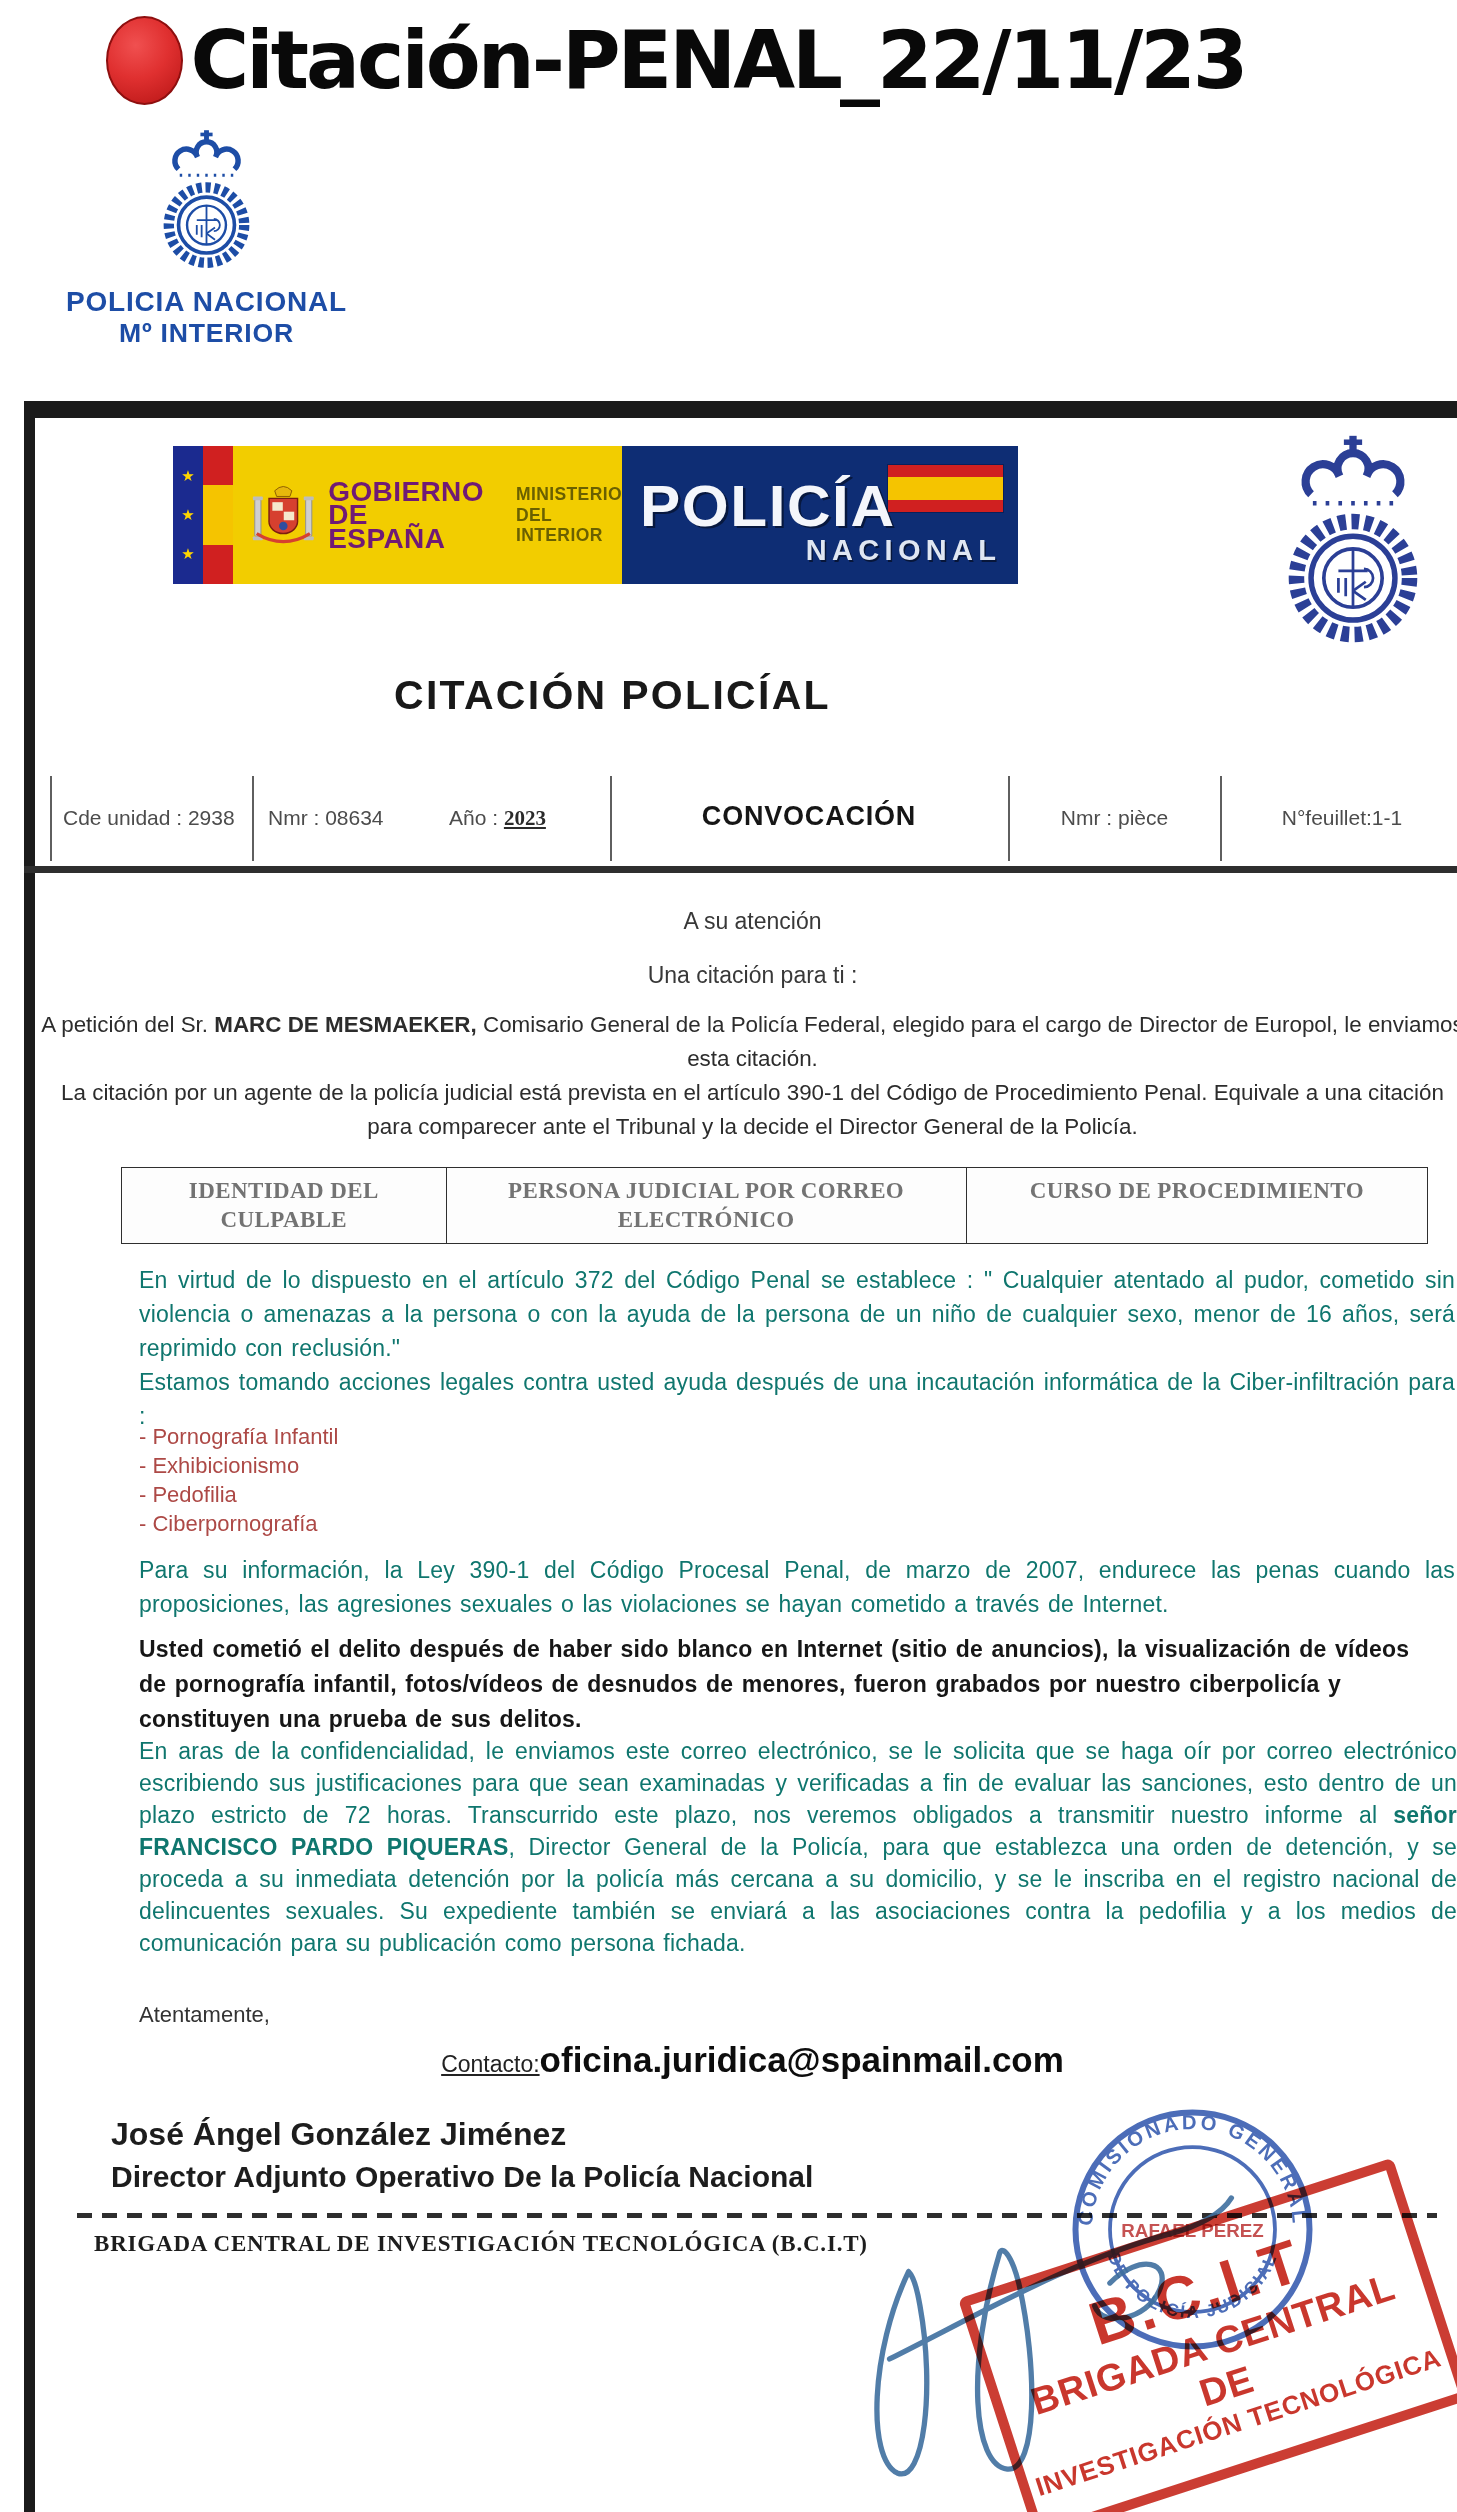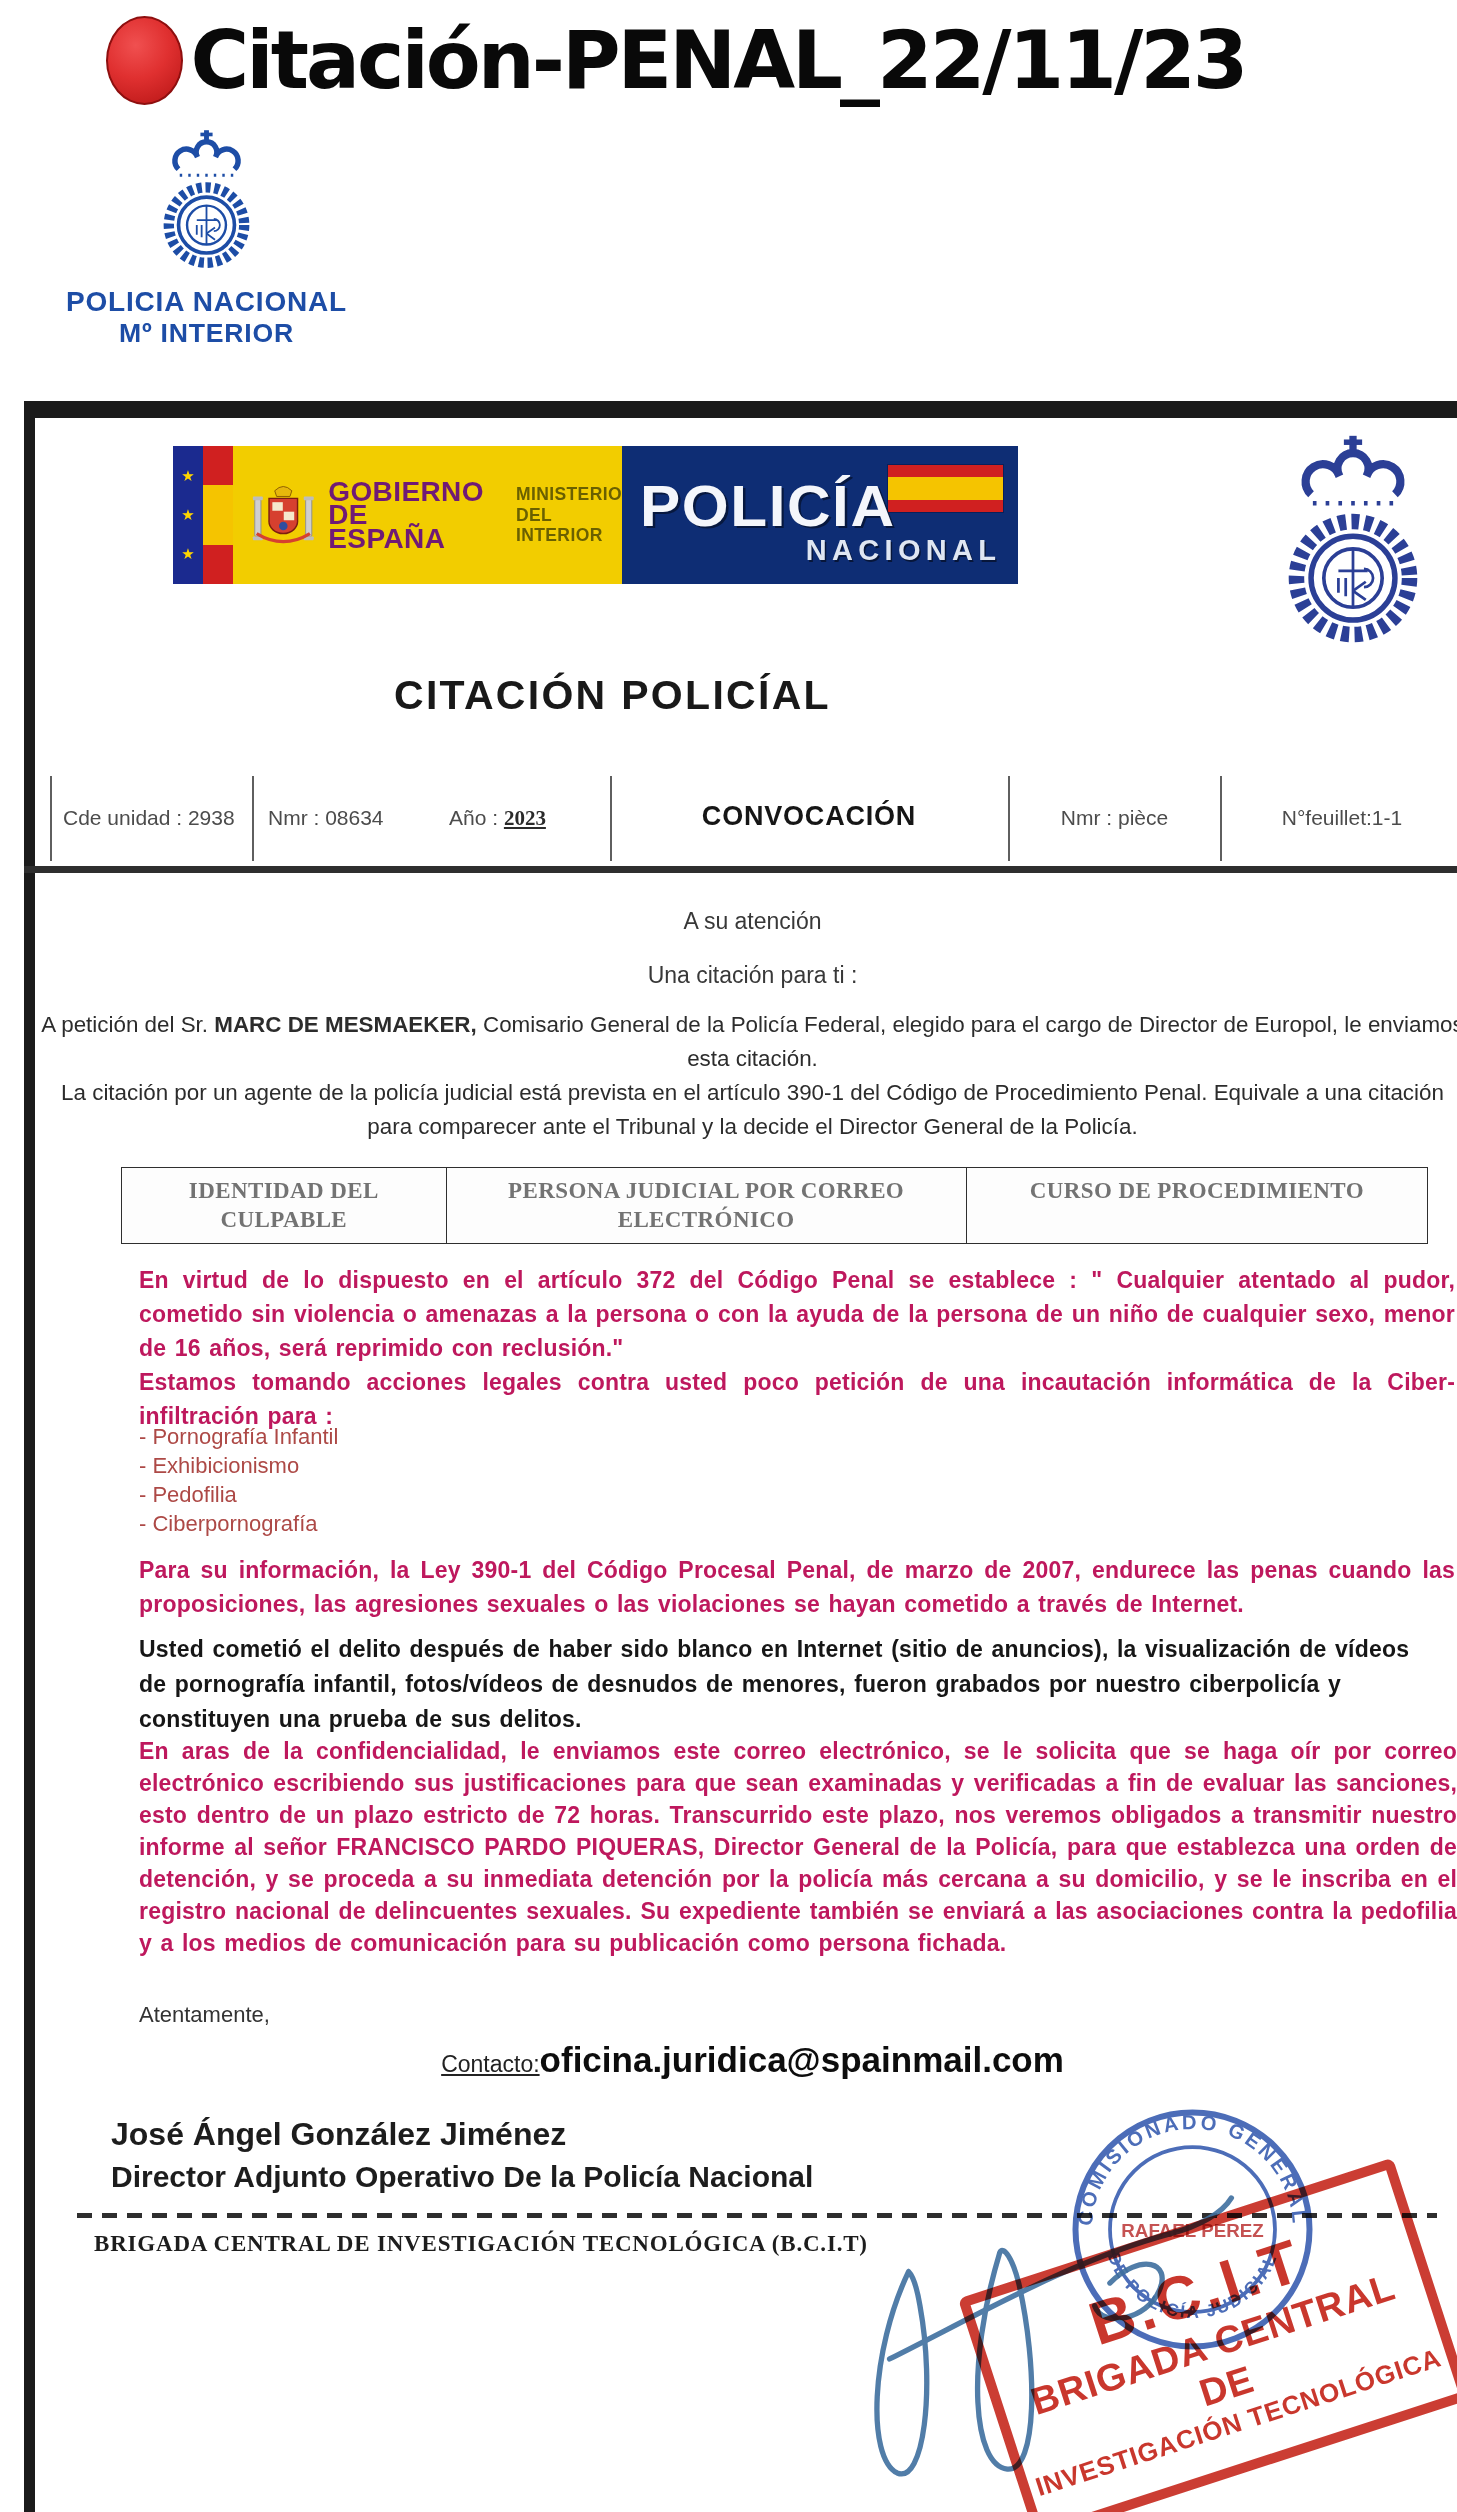--- a/index.html
+++ b/index.html
@@ -71,22 +71,22 @@
   
   .idtable{left:97px;top:1167px;width:1307px;display:flex;border:1.5px solid #2f2f2f;box-sizing:border-box;
            font-family:"Liberation Serif",serif;font-weight:bold;font-size:23px;color:#737373;background:#fdfdfd;}
   .idtable .cell{border-right:1.5px solid #2f2f2f;box-sizing:border-box;display:flex;justify-content:center;
                  padding:7.6px 6px 9px;text-align:center;line-height:29px;letter-spacing:0.4px;}
   .idtable .c1{width:325px;}
   .idtable .c2{width:521px;}
   .idtable .c3{width:461px;border-right:none;}
 
   
-  .bodyp{left:115px;width:1316px;font-size:23px;line-height:34px;color:#be185d;
-         letter-spacing:0.2px;word-spacing:1.9px;font-weight:bold;}
+  .bodyp{left:115px;width:1316px;font-size:23px;line-height:34px;color:#0f766e;
+         letter-spacing:0.2px;word-spacing:1.9px;}
   .just{text-align:justify;}
   .p34{top:1263px;}
   .p34 p{margin:0;}
   .offense-list{left:115px;top:1422px;font-size:22px;line-height:29px;color:#ad4946;font-weight:500;}
   .p5{top:1553px;}
   .p6{top:1632px;font-weight:bold;color:#161616;width:1295px;line-height:35px;text-align:left;}
   .p7{top:1735px;line-height:32px;width:1318px;}
   .closing{left:115px;top:2002px;font-size:22px;color:#333;}
 
   .contact-line{left:0;top:2040px;width:1457px;text-align:center;white-space:nowrap;}
@@ -232,21 +232,21 @@
   </div>
 
   <div class="abs idtable">
     <div class="cell c1">IDENTIDAD DEL CULPABLE</div>
     <div class="cell c2">PERSONA JUDICIAL POR CORREO ELECTRÓNICO</div>
     <div class="cell c3">CURSO DE PROCEDIMIENTO</div>
   </div>
 
   <div class="abs bodyp just p34">
     <p>En virtud de lo dispuesto en el artículo 372 del Código Penal se establece : " Cualquier atentado al pudor, cometido sin violencia o amenazas a la persona o con la ayuda de la persona de un niño de cualquier sexo, menor de 16 años, será reprimido con reclusión."</p>
-    <p>Estamos tomando acciones legales contra usted poco petición de una incautación informática de la Ciber-infiltración para :</p>
+    <p>Estamos tomando acciones legales contra usted ayuda después de una incautación informática de la Ciber-infiltración para :</p>
   </div>
 
   <div class="abs offense-list">
     <div>- Pornografía Infantil</div>
     <div>- Exhibicionismo</div>
     <div>- Pedofilia</div>
     <div>- Ciberpornografía</div>
   </div>
 
   <div class="abs bodyp just p5">Para su información, la Ley 390-1 del Código Procesal Penal, de marzo de 2007, endurece las penas cuando las proposiciones, las agresiones sexuales o las violaciones se hayan cometido a través de Internet.</div>

